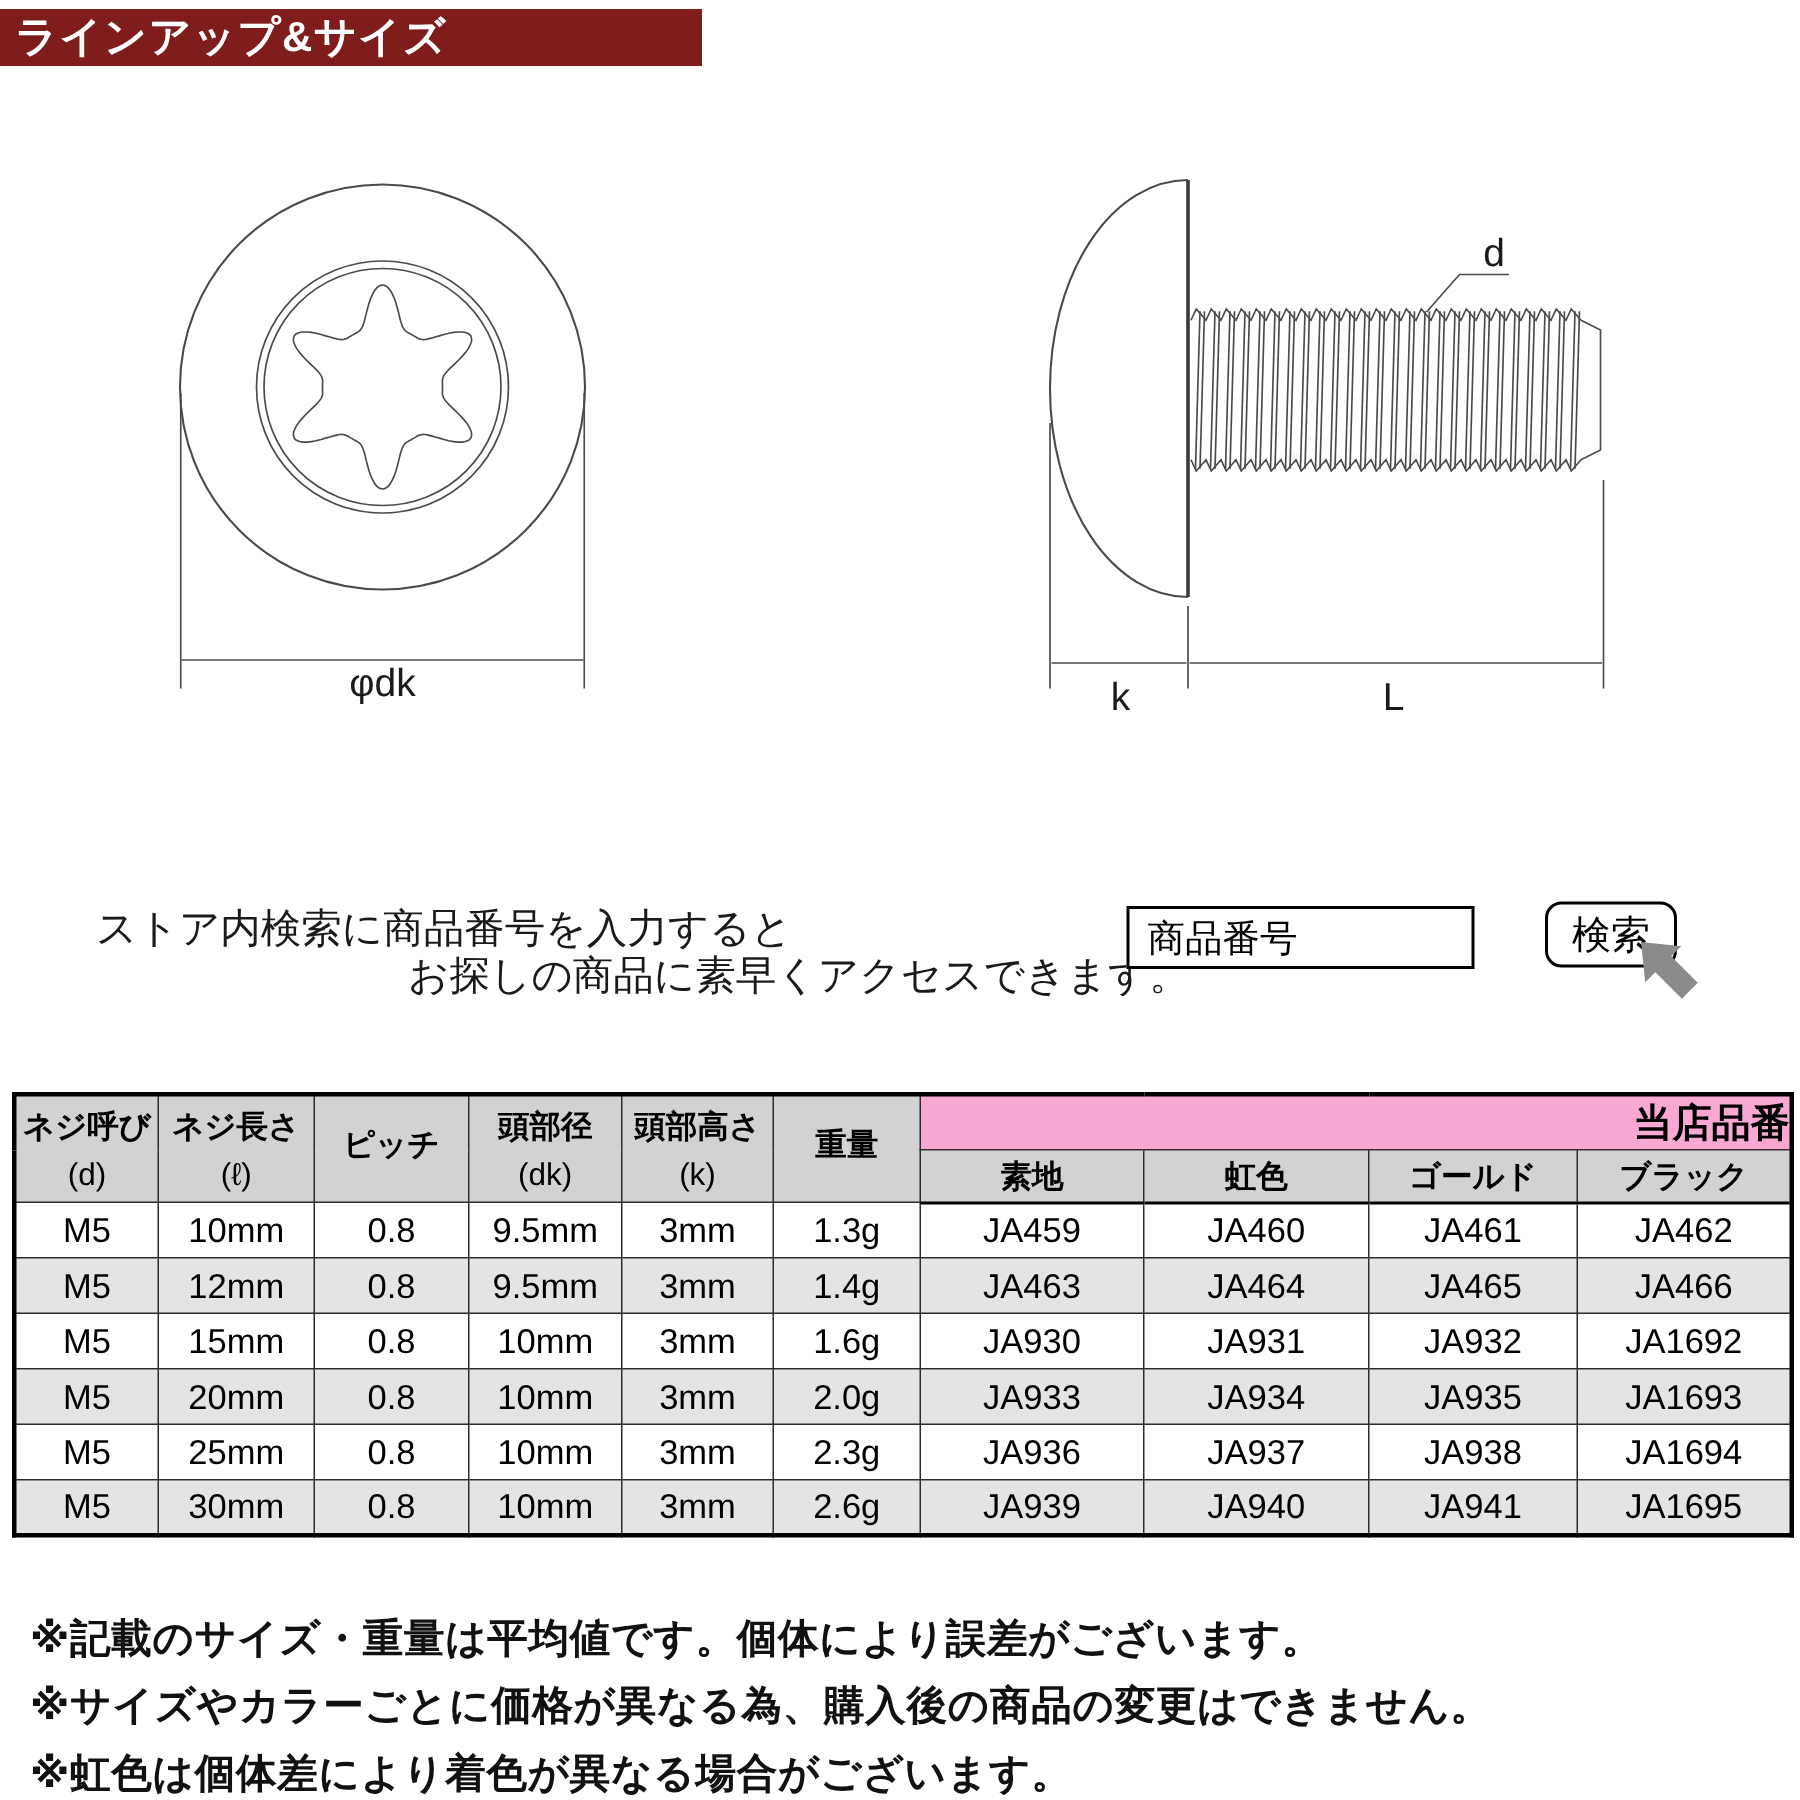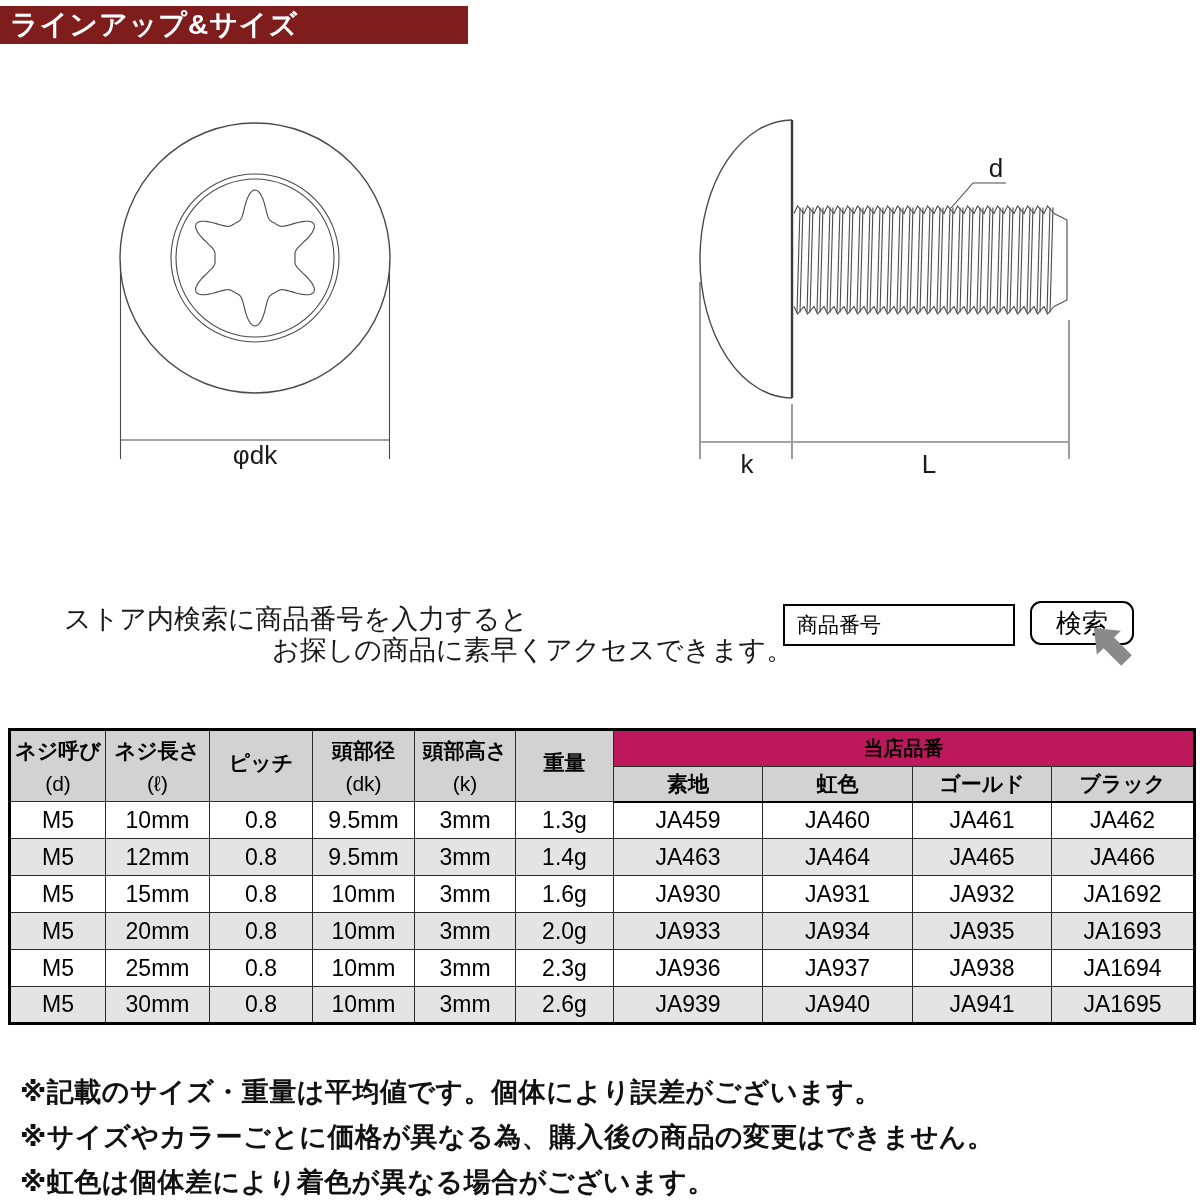--- a/index.html
+++ b/index.html
@@ -14,34 +14,34 @@
   svg.drawing { position:absolute; left:0; top:0; }
   .dln   { stroke:#4a4a4a; stroke-width:1.4; fill:none; }
   .dthin { stroke:#4a4a4a; stroke-width:1.1; fill:none; }
   .dthick{ stroke:#3a3a3a; stroke-width:2.4; fill:none; }
   text.dim { fill:#1a1a1a; font-size:26px; font-family:"Liberation Sans","DejaVu Sans",sans-serif; }
 
   .search-line { position:absolute; font-size:27px; color:#1a1a1a; white-space:nowrap; }
   .search-line.l1 { left:64px;  top:601px; }
   .search-line.l2 { left:272px; top:632px; }
 
-  .search-input { position:absolute; left:783px; top:604px; width:232px; height:42px;
-    border:2px solid #000; background:#fff; font-size:21px; color:#000;
+  .search-input { position:absolute; left:751px; top:604px; width:232px; height:42px;
+    border:2px solid #000; background:#fff; font-size:25px; color:#000;
     padding-left:12px; font-family:inherit; border-radius:0; outline:none; }
-  .search-button { position:absolute; left:1030px; top:601px; width:104px; height:44px;
+  .search-button { position:absolute; left:1030px; top:601px; width:88px; height:44px;
     border:2px solid #000; border-radius:11px; background:#fff; font-size:26px;
     color:#000; font-family:inherit; cursor:pointer; }
   svg.cursor { position:absolute; left:1066px; top:616px; }
 
   table.spec { position:absolute; left:8px; top:728px; width:1185px;
     border-collapse:collapse; table-layout:fixed; border:3px solid #000;
     text-align:center; color:#000; }
   table.spec th, table.spec td { border:1px solid #2b2b2b; }
   thead th { background:#d2d2d2; font-weight:bold; font-size:21px; }
-  thead th.group { background:#be185d; font-size:20px; }
+  thead th.group { background:#f9a8d4; font-size:26px;text-align:right; }
   thead tr.r1 { height:37px; }
   thead tr.r2 { height:35px; }
   thead tr.r2 th { border-bottom:2px solid #000;margin-top:40px; }
   .h-sub { display:block; margin-top:7px; font-weight:normal; font-size:21px; }
   tbody tr { height:37px; }
   tbody td { font-size:23px; background:#ffffff; }
   tbody tr:nth-child(even) td { background:#e4e4e4; }
 
   .notes { position:absolute; left:20px; top:1074px; font-size:27px; color:#111; }
   .notes div { margin-bottom:9px; white-space:nowrap; letter-spacing:0.5px;font-weight:bold; }

